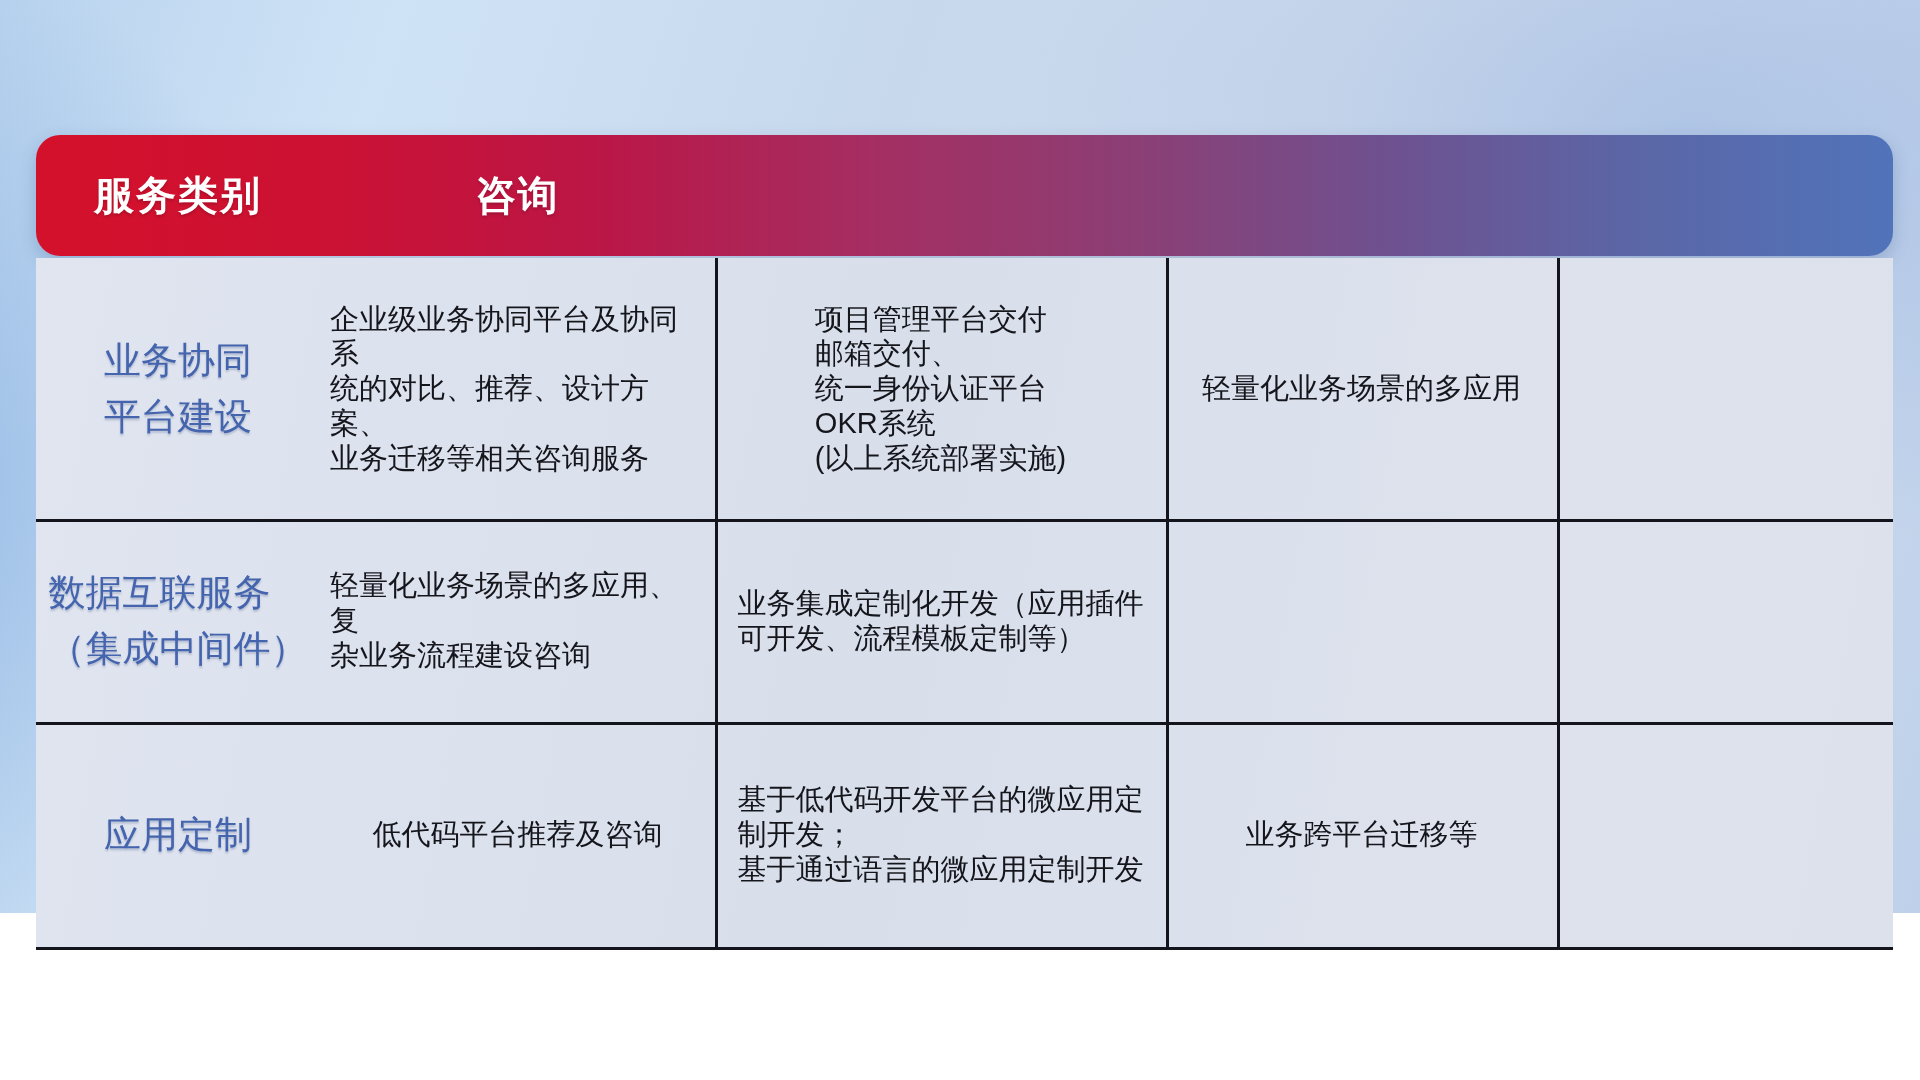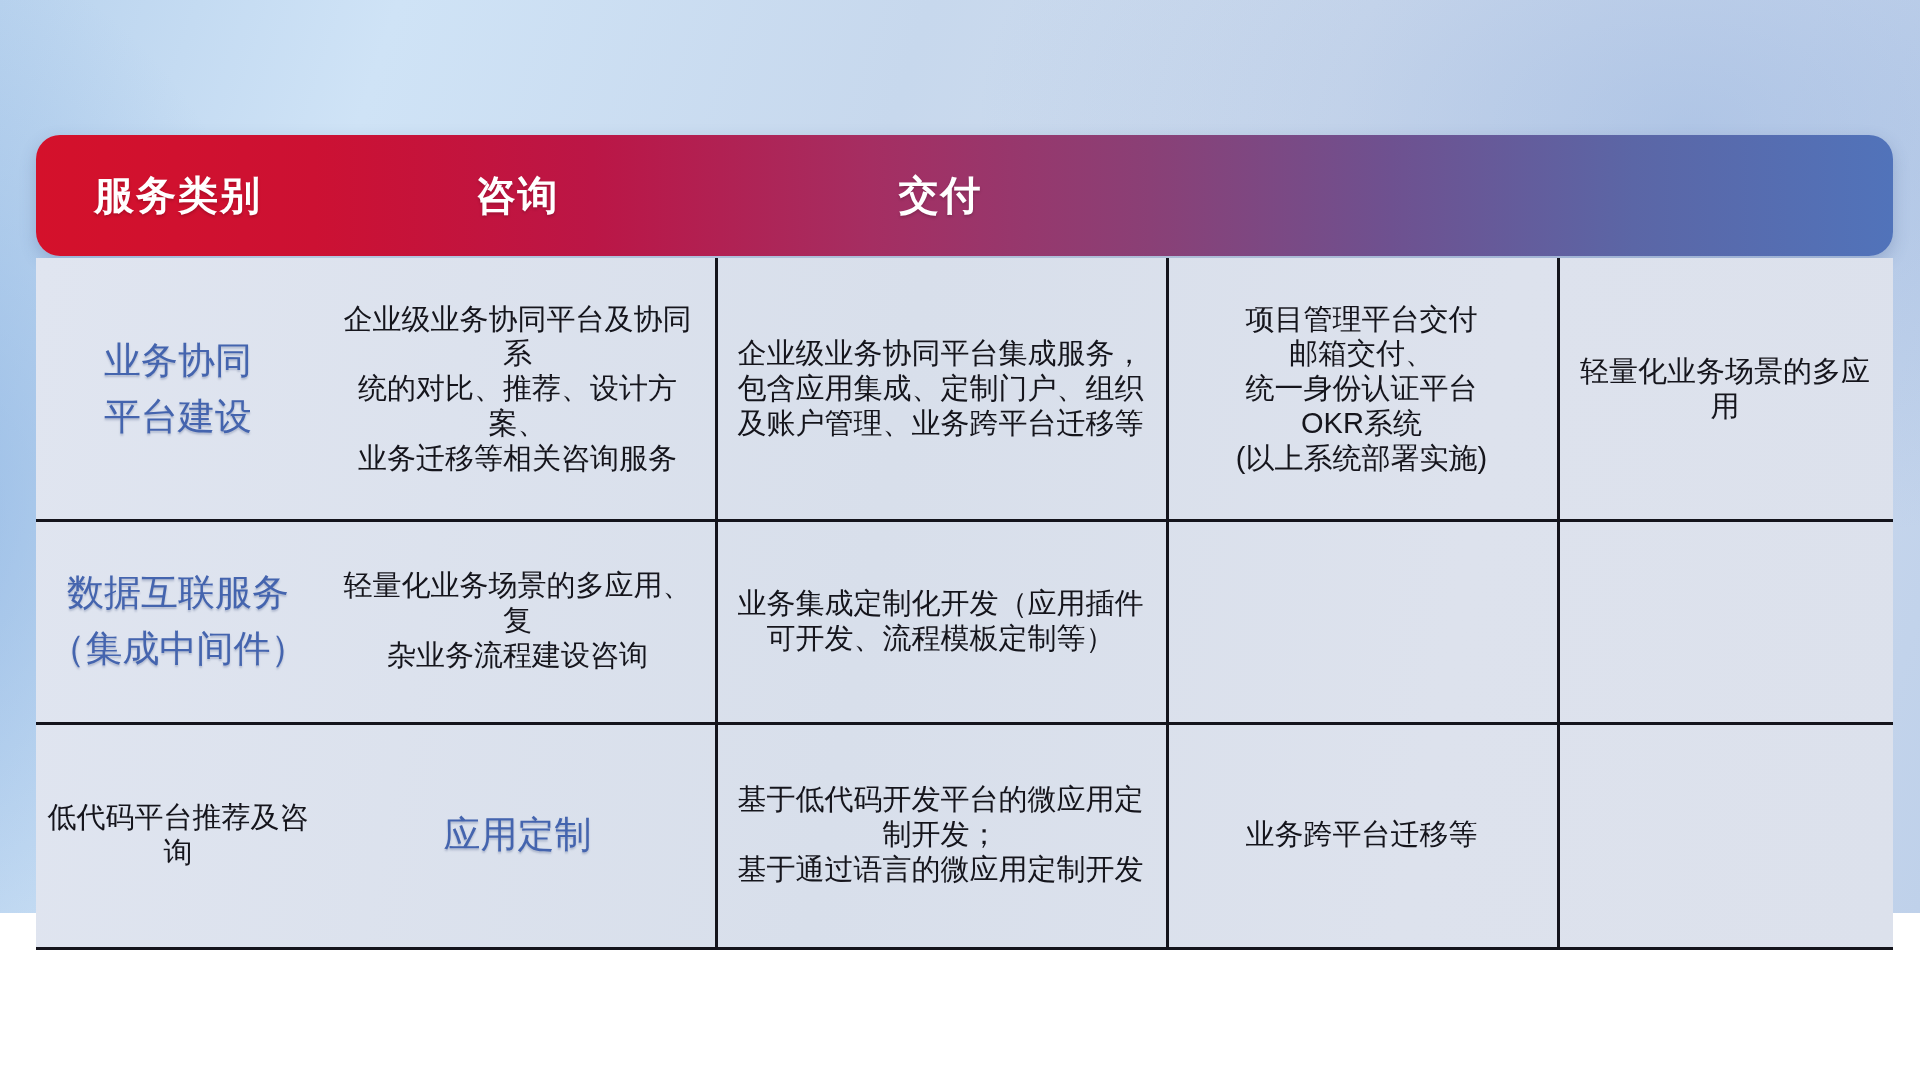--- a/index.html
+++ b/index.html
@@ -65,21 +65,20 @@
     grid-template-columns: 284px 395px 451px 391px 336px;
   }
   .row-1 { height: 261px; }
   .row-2 { height: 203px; }
   .row-3 { height: 225px; }
 
   .cell {
     display: flex;
     align-items: center;
     justify-content: center;
-    text-align: center;
     white-space: pre-line;
     font-size: 29px;
     line-height: 1.2;
     color: #15151c;
     padding: 6px 10px;
     box-sizing: border-box;
   }
 
   .cell.cat {
     color: #4464ae;
@@ -112,56 +111,52 @@
 </style>
 </head>
 <body>
 
 <div class="page">
   <div class="service-table">
 
     <div class="table-header">
       <div class="hcell">服务类别</div>
       <div class="hcell">咨询</div>
-      <div class="hcell">交付</div>
     </div>
 
     <div class="table-body">
 
       <div class="trow row-1">
         <div class="cell cat">业务协同
 平台建设</div>
         <div class="cell">企业级业务协同平台及协同系
 统的对比、推荐、设计方案、
 业务迁移等相关咨询服务</div>
-        <div class="cell">企业级业务协同平台集成服务，
-包含应用集成、定制门户、组织
-及账户管理、业务跨平台迁移等</div>
         <div class="cell">项目管理平台交付
 邮箱交付、
 统一身份认证平台
 OKR系统
 (以上系统部署实施)</div>
         <div class="cell">轻量化业务场景的多应用</div>
       </div>
 
       <div class="trow row-2">
         <div class="cell cat">数据互联服务
 （集成中间件）</div>
         <div class="cell">轻量化业务场景的多应用、复
 杂业务流程建设咨询</div>
         <div class="cell">业务集成定制化开发（应用插件
 可开发、流程模板定制等）</div>
         <div class="cell"></div>
         <div class="cell"></div>
       </div>
 
       <div class="trow row-3">
+        <div class="cell cat">应用定制</div>
         <div class="cell">低代码平台推荐及咨询</div>
-        <div class="cell cat">应用定制</div>
         <div class="cell">基于低代码开发平台的微应用定
 制开发；
 基于通过语言的微应用定制开发</div>
         <div class="cell">业务跨平台迁移等</div>
         <div class="cell"></div>
       </div>
 
       <div class="v-divider v1"></div>
       <div class="v-divider v2"></div>
       <div class="v-divider v3"></div>

